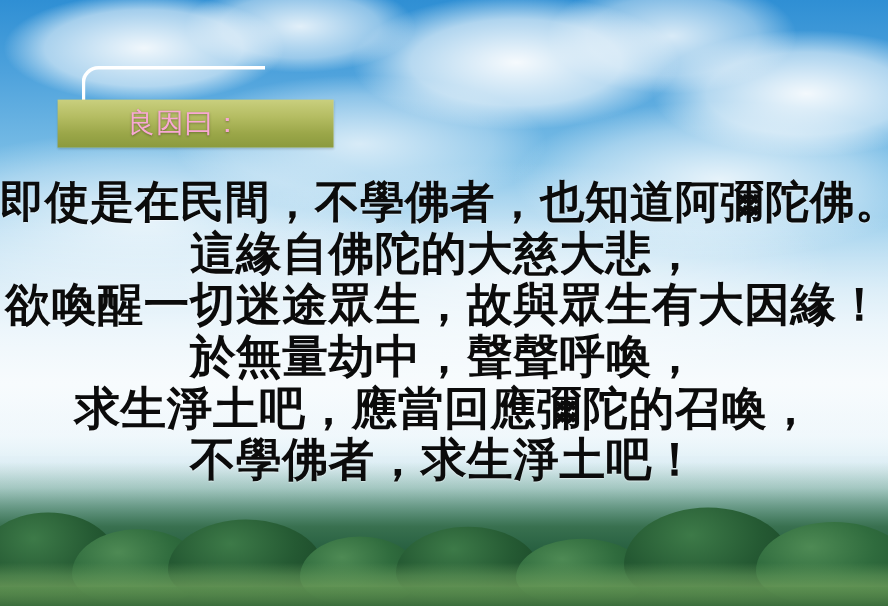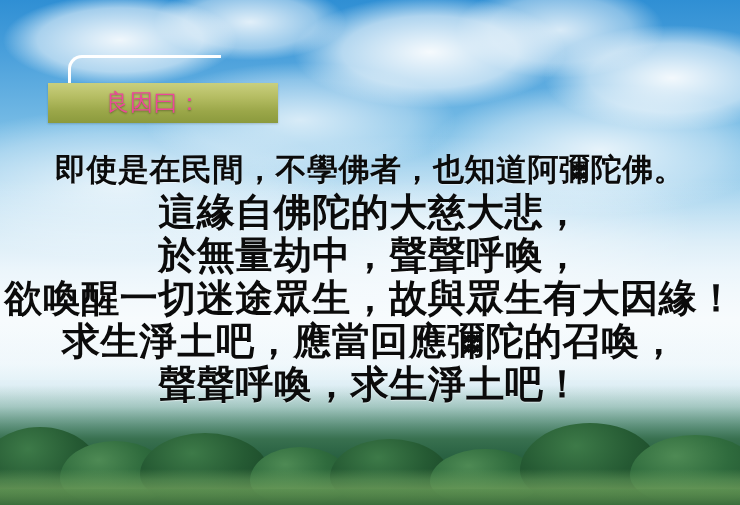--- a/index.html
+++ b/index.html
@@ -117,21 +117,21 @@
     background: linear-gradient(to bottom, #c9cf7e 0%, #b5bd63 35%, #9ba749 70%, #8b9a3d 100%);
     box-shadow: 0 1px 2px rgba(0,0,0,0.18);
   }
   .banner-text {
     position: absolute;
     left: 58px;
     top: 30px;
     width: 200px;
     height: 36px;
     line-height: 36px;
-    color: #ec4899;
+    color: #f9a8d4;
     font-size: 23px;
     letter-spacing: 1px;
     text-shadow: 0 1px 2px rgba(0,0,0,0.35);
     white-space: nowrap;
   }
 
   
   .verse {
     position: absolute;
     left: 0;
@@ -141,21 +141,21 @@
   }
   .verse-line {
     color: #0b0b0b;
     font-size: 38px;
     line-height: 43px;
     font-weight: 700;
     letter-spacing: 0.5px;
     white-space: nowrap;
     text-shadow: 0 1px 1px rgba(255,255,255,0.45);
   }
-  .verse-line.first { font-size: 31px; }
+  .verse-line.first { font-size: 37px; }
 </style>
 </head>
 <body>
 
 <div id="slide">
 
   <div class="bg-sky"></div>
   <div class="clouds"></div>
   <div class="haze"></div>
 
@@ -174,19 +174,19 @@
 
   <div class="banner-wrap">
     <div class="banner-frame"></div>
     <div class="banner-bar"></div>
     <div class="banner-text">良因曰：</div>
   </div>
 
   <div class="verse">
     <div class="verse-line first">即使是在民間，不學佛者，也知道阿彌陀佛。</div>
     <div class="verse-line">這緣自佛陀的大慈大悲，</div>
+    <div class="verse-line">欲喚醒一切迷途眾生，故與眾生有大因緣！</div>
     <div class="verse-line">於無量劫中，聲聲呼喚，</div>
-    <div class="verse-line">欲喚醒一切迷途眾生，故與眾生有大因緣！</div>
     <div class="verse-line">求生淨土吧，應當回應彌陀的召喚，</div>
-    <div class="verse-line">聲聲呼喚，求生淨土吧！</div>
+    <div class="verse-line">不學佛者，求生淨土吧！</div>
   </div>
 
 </div>
 
 </body></html>

